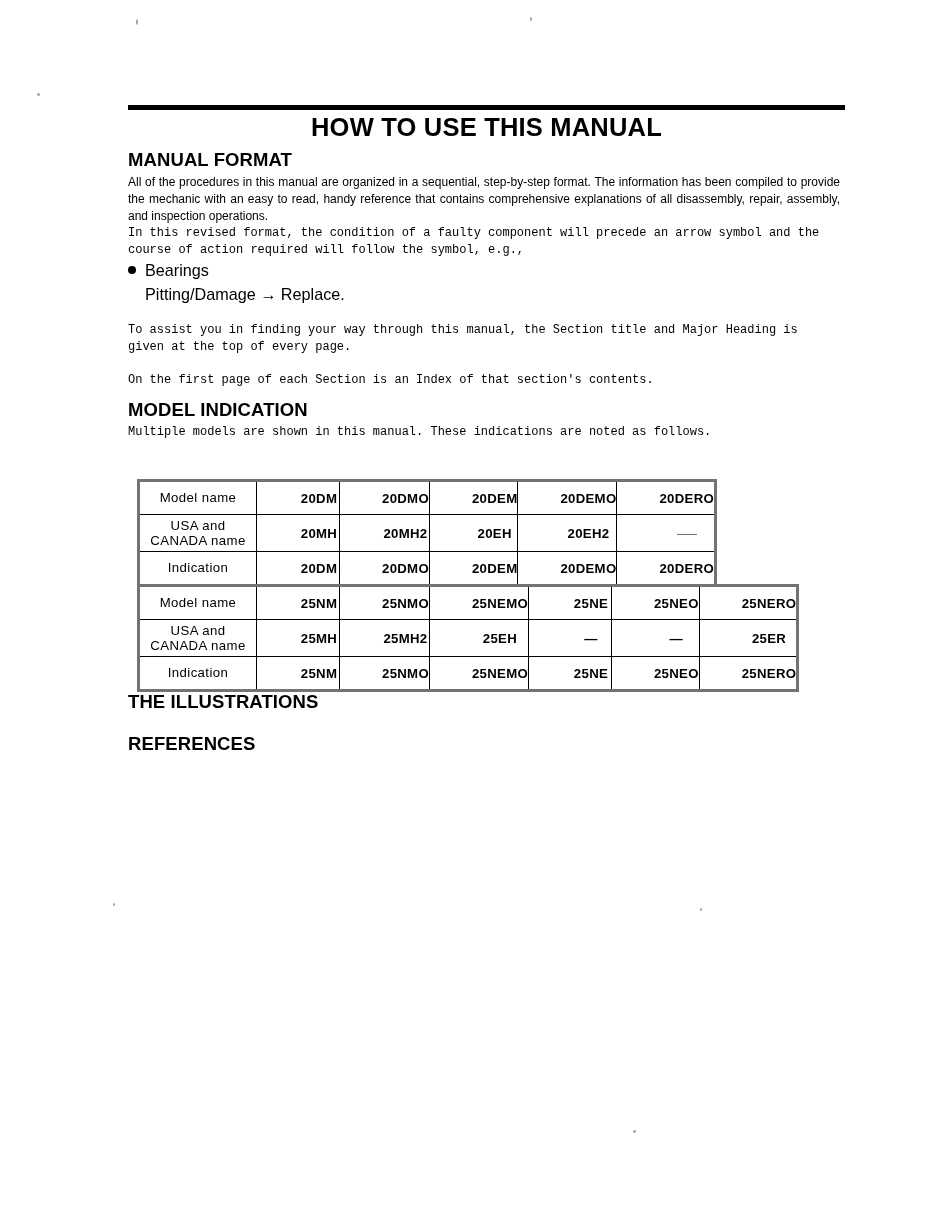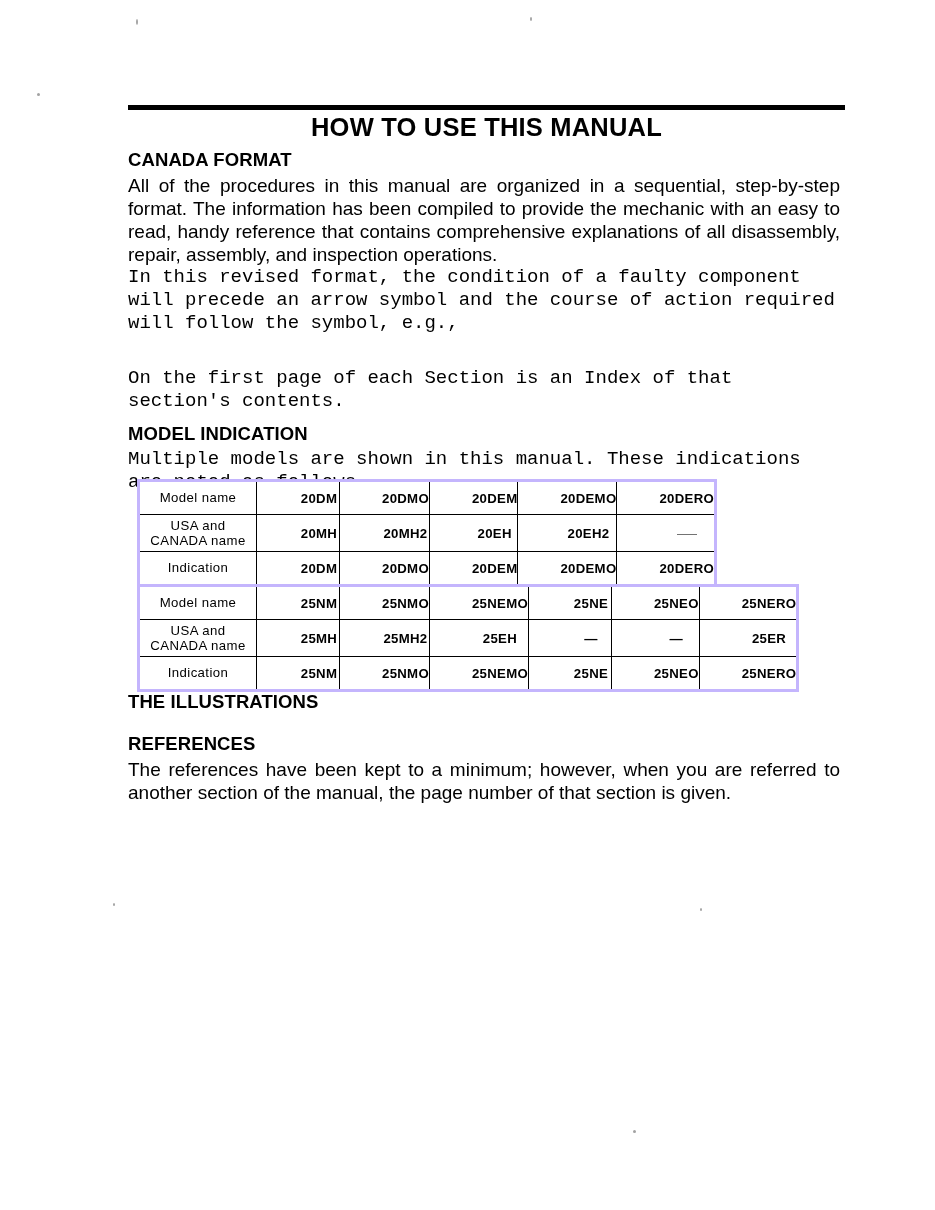--- a/index.html
+++ b/index.html
@@ -59,22 +59,22 @@
   h2.sec {
     font-size: 18.5px;
     font-weight: bold;
     margin: 0;
     padding: 0;
     letter-spacing: .1px;
     line-height: 1.25;
   }
 
   p.body {
-    font-size: 19px;
-    line-height: 23px;
+    font-size: 12px;
+    line-height: 17px;
     margin: 0;
     padding: 0;
     text-align: justify;
     text-justify: inter-word;
   }
   p.body.nojust { text-align: left; font-family: Liberation Mono, monospace; }
 
   .gap-xs { height: 3px; }
   .gap-sm { height: 9px; }
   .gap-md { height: 16px; }
@@ -105,21 +105,21 @@
 
   
   .tables-wrap {
     position: absolute;
     left: 137px;
     top: 479px;
   }
   table.mi {
     border-collapse: collapse;
     table-layout: fixed;
-    border: 3px solid #c4b5fd;
+    border: 3px solid #737373;
     background: #fff;
   }
   table.mi td {
     border: 1px solid #000;
     text-align: center;
     vertical-align: middle;
     font-size: 13.2px;
     letter-spacing: .2px;
     padding: 0;
     height: 32px;
@@ -161,27 +161,33 @@
   <div class="speck" style="left:113px;top:903px;width:2px;height:3px;"></div>
   <div class="speck" style="left:700px;top:908px;width:2px;height:3px;"></div>
   <div class="speck" style="left:633px;top:1130px;width:3px;height:3px;"></div>
 
   <div class="top-rule"></div>
 
   <div class="doc-title">HOW TO USE THIS MANUAL</div>
 
   <div class="content">
 
-    <h2 class="sec">CANADA FORMAT</h2>
+    <h2 class="sec">MANUAL FORMAT</h2>
     <div class="gap-xs"></div>
     <p class="body">All of the procedures in this manual are organized in a sequential, step-by-step format. The information has been compiled to provide the mechanic with an easy to read, handy reference that contains comprehensive explanations of all disassembly, repair, assembly, and inspection operations.</p>
     <p class="body nojust">In this revised format, the condition of a faulty component will precede an arrow symbol and the course of action required will follow the symbol, e.g.,</p>
 
+    <div class="bullet-row">
+      <span class="bullet-dot"></span>
+      <span>Bearings</span>
+    </div>
+    <div class="bullet-sub">Pitting/Damage → Replace.</div>
 
     <div class="gap-md"></div>
+    <p class="body nojust">To assist you in finding your way through this manual, the Section title and Major Heading is given at the top of every page.</p>
 
     <div class="gap-md"></div>
     <p class="body nojust">On the first page of each Section is an Index of that section's contents.</p>
 
     <div class="gap-sm"></div>
     <h2 class="sec">MODEL INDICATION</h2>
     <div class="gap-xs"></div>
     <p class="body nojust">Multiple models are shown in this manual. These indications are noted as follows.</p>
   </div>
 
@@ -274,16 +280,15 @@
     </table>
   </div>
 
   <div class="content" style="top:690px;">
     <h2 class="sec">THE ILLUSTRATIONS</h2>
     <div class="gap-xs"></div>
 
     <div class="gap-md"></div>
     <h2 class="sec">REFERENCES</h2>
     <div class="gap-xs"></div>
-    <p class="body">The references have been kept to a minimum; however, when you are referred to another section of the manual, the page number of that section is given.</p>
   </div>
 
 </div>
 
 </body></html>

